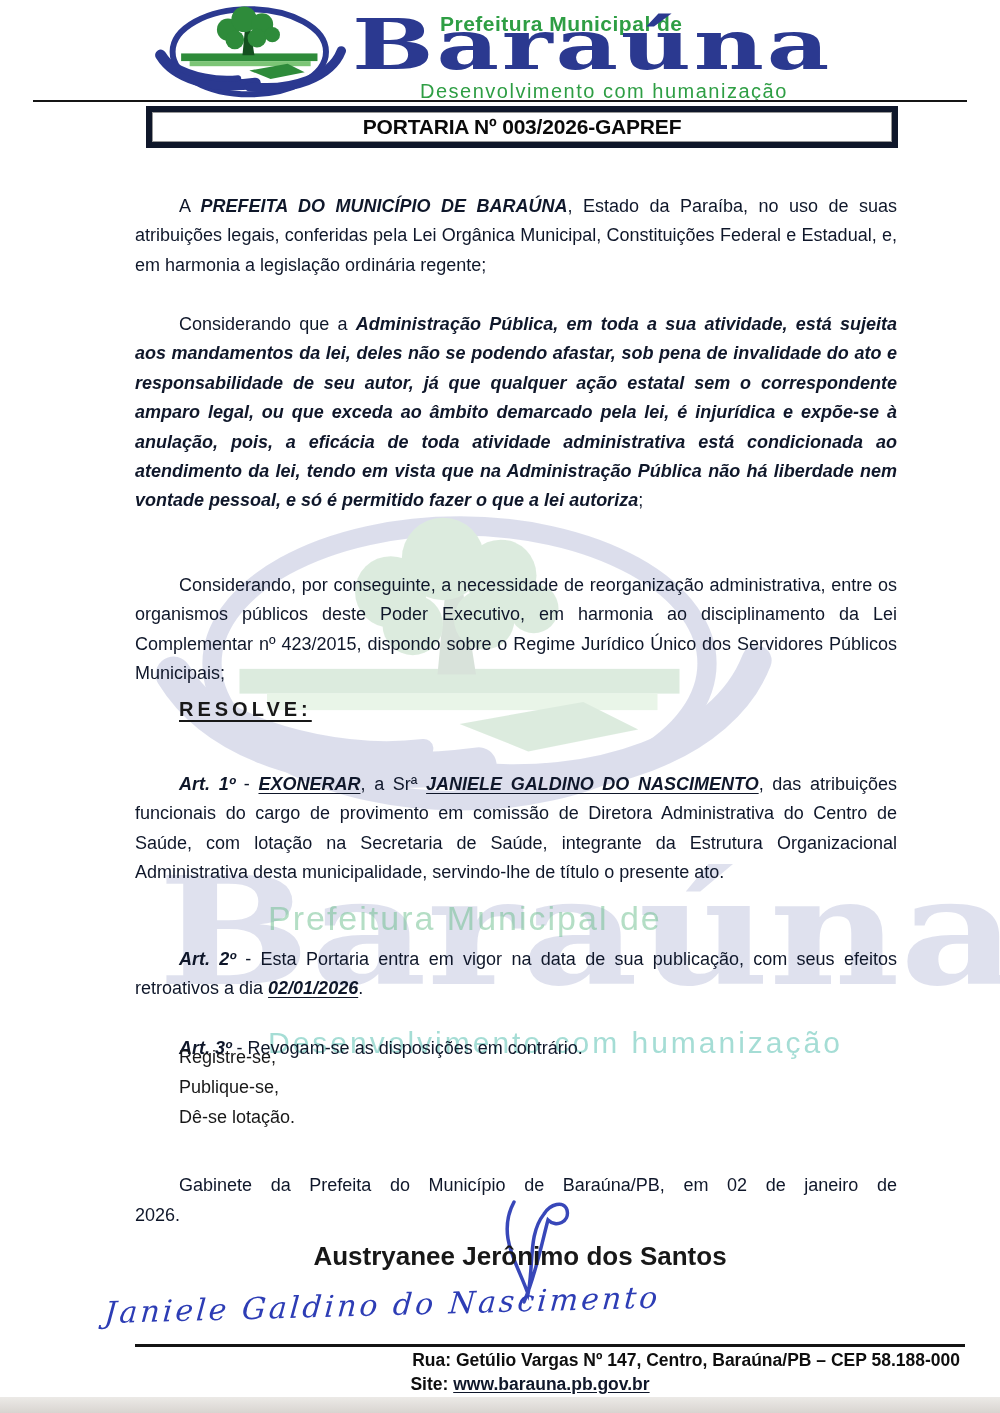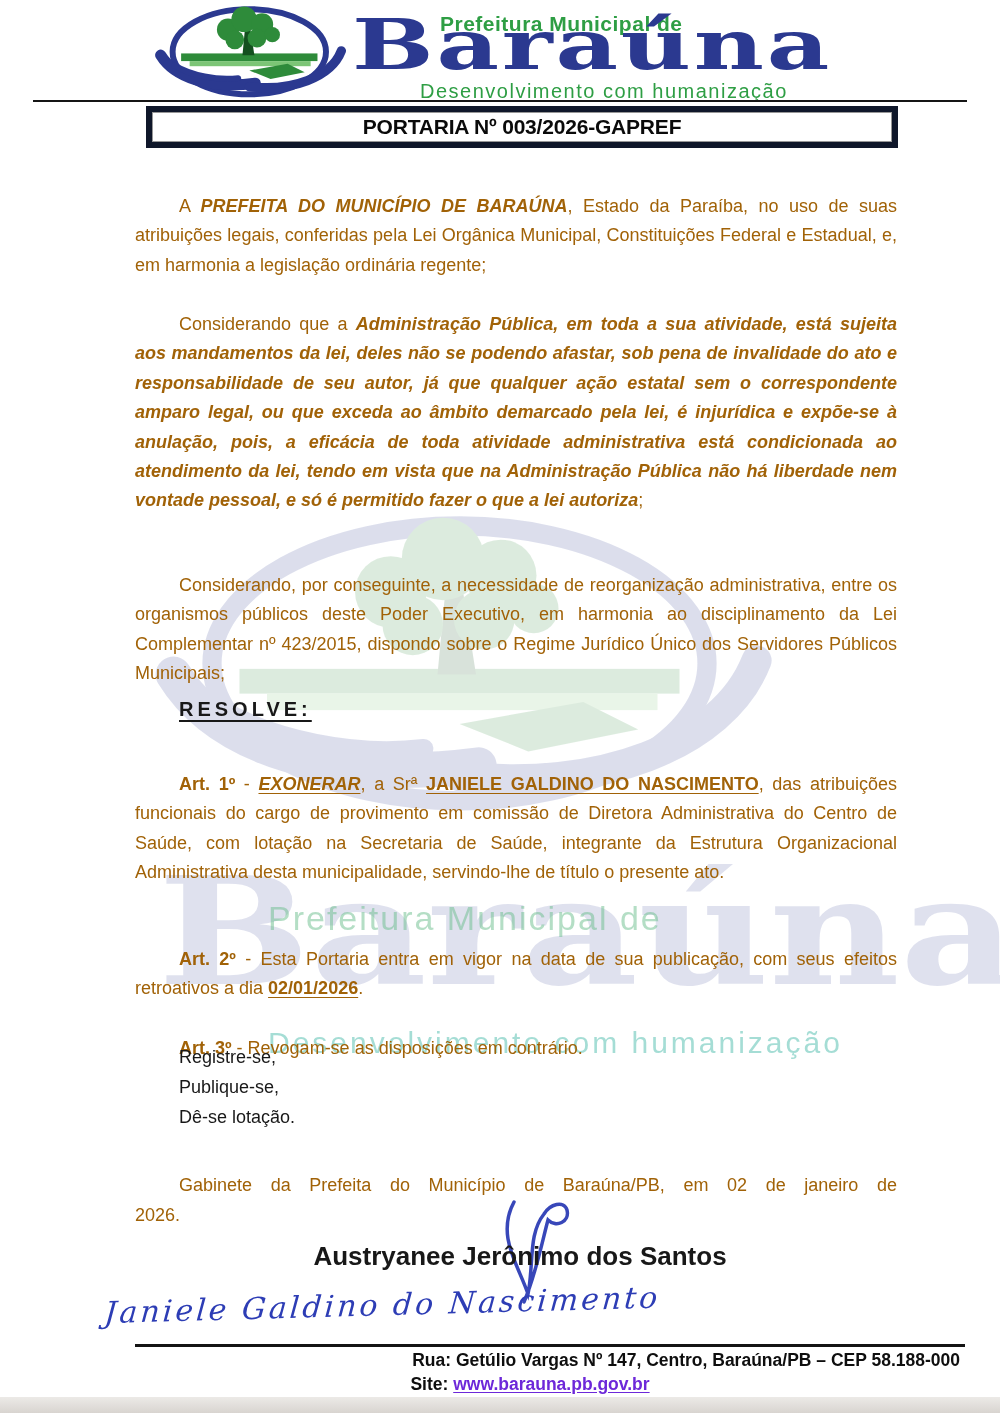--- a/index.html
+++ b/index.html
@@ -22,28 +22,28 @@
             font-size:70px;line-height:1.05;color:#2b3990;letter-spacing:2px;transform:scaleX(1.38);transform-origin:left top;}
   .org-tag{position:absolute;left:420px;top:80px;font-size:20px;color:#2e9e44;letter-spacing:1.5px;}
 
   .rule-top{position:absolute;left:33px;top:100px;width:934px;height:2px;background:#151515;}
   .title-box{position:absolute;left:126px;top:106px;width:752px;height:42px;border:6px solid #0f172a;background:#fff;margin-left:20px;}
   .title-inner{width:100%;height:100%;border:1px solid #979797;display:flex;align-items:center;justify-content:center;
                font-weight:bold;font-size:21px;letter-spacing:-.2px;color:#0a0a0a;}
 
   
   .para{position:absolute;left:135px;width:762px;font-size:18px;line-height:29.4px;
-        text-align:justify;text-indent:44px;color:#a16207;}
+        text-align:justify;text-indent:44px;color:#0f172a;}
   #p1{top:174px;}
   #p2{top:292px;}
   #p3{top:553px;}
   #art1{top:752px;}
   #art2{top:927px;}
   #art3{top:1016px;text-align:left;}
-  .b{font-weight:bold;}
+  .b{font-weight:bold;font-style:italic;}
   .it{}
   .bi{font-weight:bold;font-style:italic;}
   .u{text-decoration:underline;text-underline-offset:3px;}
   .resolve{position:absolute;left:179px;top:698px;font-size:20px;font-weight:bold;letter-spacing:4px;
            text-decoration:underline;text-decoration-thickness:2px;text-underline-offset:4px;}
   .closing{position:absolute;left:179px;top:1042px;font-size:18px;line-height:30px;}
   #gab1{top:1153px;text-align-last:justify;}
   #gab2{top:1183px;text-indent:0;text-align:left;}
 
   
@@ -51,21 +51,21 @@
   .sig-name{position:absolute;left:240px;top:1241px;width:560px;text-align:center;font-weight:bold;font-size:26px;}
   .sig-role{position:absolute;left:240px;top:1269px;width:560px;text-align:center;font-weight:bold;font-size:19px;}
   .sig-hand{position:absolute;left:106px;top:1295px;font-family:"DejaVu Serif",serif;font-style:italic;
             font-size:30px;color:#2d3db5;letter-spacing:3px;white-space:nowrap;
             transform:rotate(-1.6deg) skewX(-6deg);transform-origin:left top;}
 
   
   .rule-bottom{position:absolute;left:135px;top:1344px;width:830px;height:3px;background:#141414;}
   .f-address{position:absolute;left:100px;top:1350px;width:860px;text-align:right;font-weight:bold;font-size:17.5px;color:#0e0e0e;}
   .f-site{position:absolute;left:100px;top:1374px;width:860px;text-align:center;font-weight:bold;font-size:17.5px;color:#0e0e0e;}
-  .f-site a{color:#6d28d9;text-decoration:underline;text-underline-offset:2px;font-weight:bold;}
+  .f-site a{color:#0f172a;text-decoration:underline;text-underline-offset:2px;font-weight:bold;}
   .scan-strip{position:absolute;left:0;top:1397px;width:1000px;height:16px;
               background:linear-gradient(180deg,#eceae7 0%,#d8d4d0 100%);}
 </style>
 </head>
 <body>
 
 <div class="page">
 
   <div class="wm" aria-hidden="true">
     <svg class="wm-emblem" viewBox="0 0 240 115" preserveAspectRatio="xMidYMid meet">

